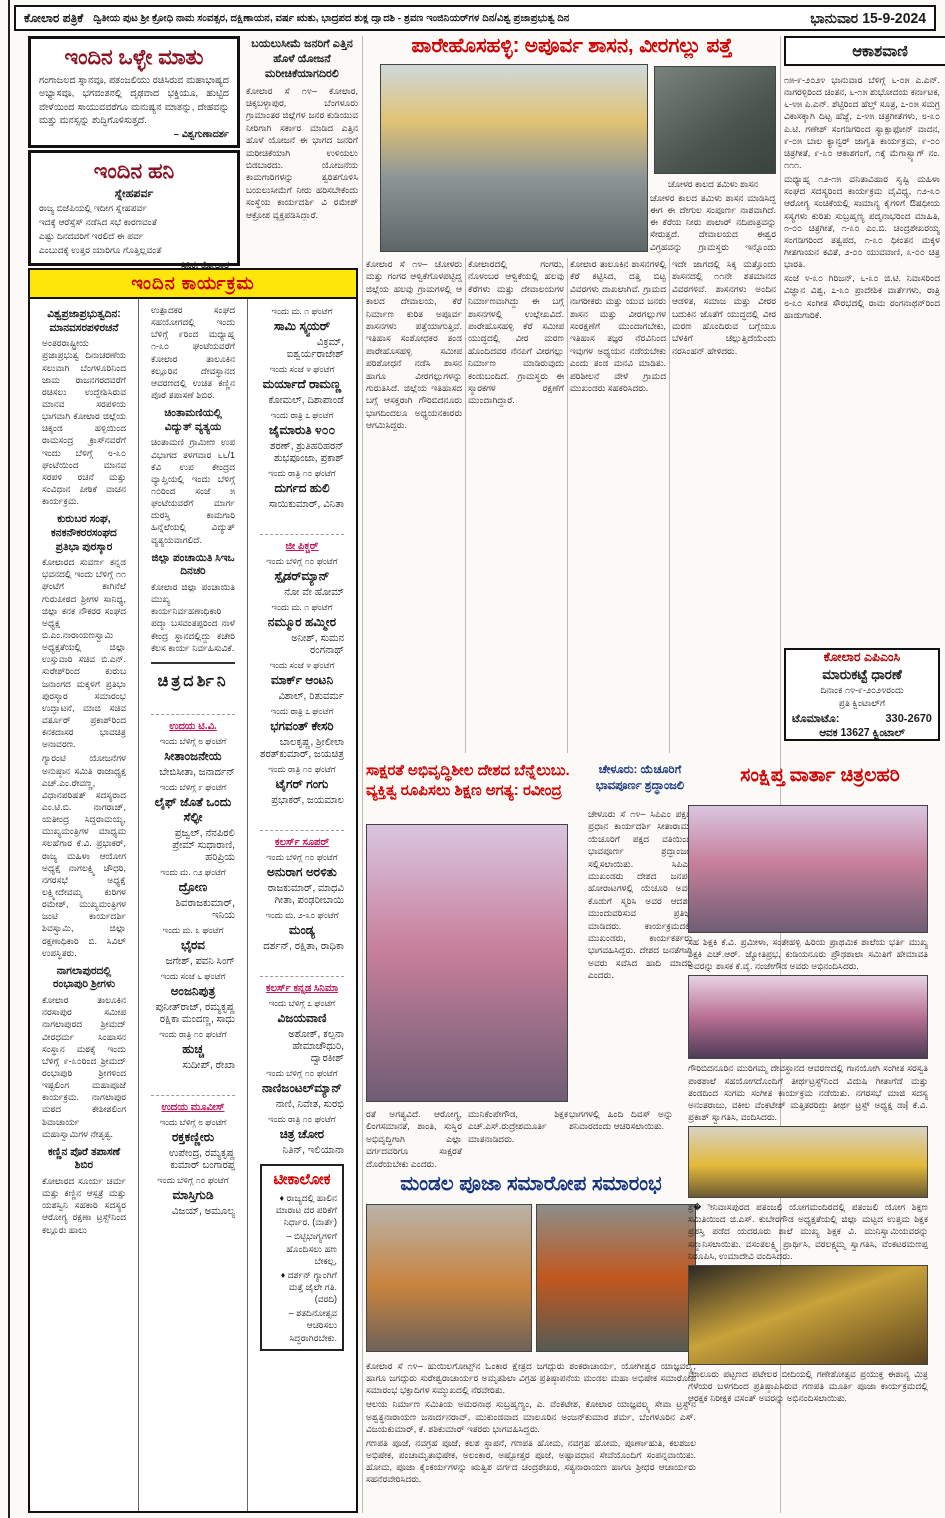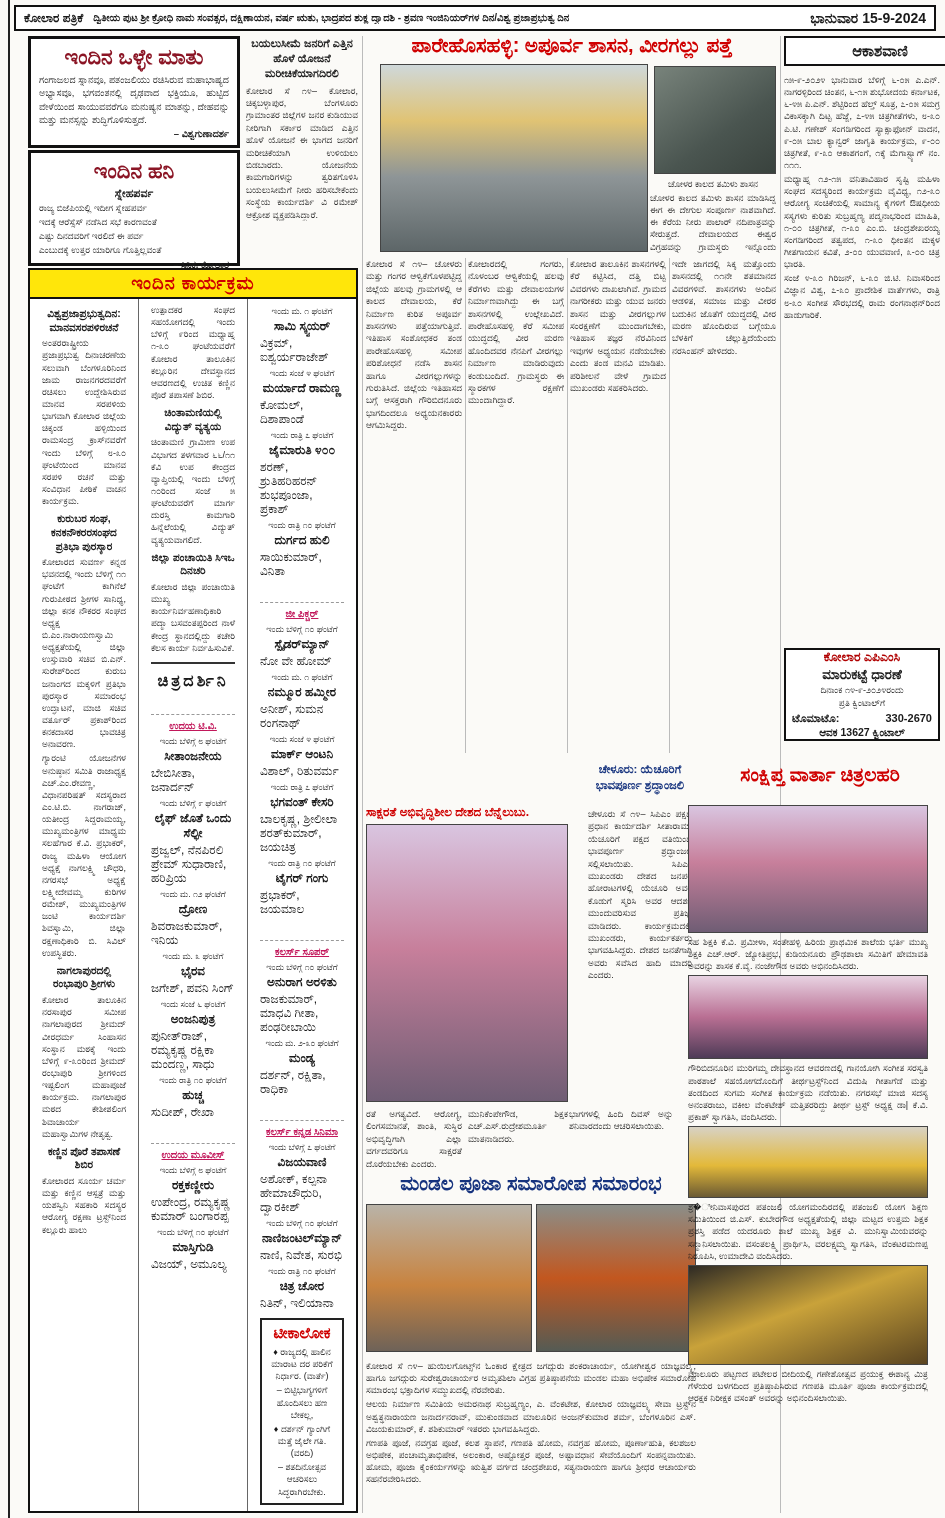--- a/index.html
+++ b/index.html
@@ -30,29 +30,29 @@
   .pcol+.pcol{border-left:1px solid #666}
   .blk{margin:2px 0}
   .blk.text{font-size:9px;text-align:justify;line-height:1.35}
   .blk.subhead{font-weight:bold;text-align:center;font-size:10.5px;line-height:1.3;margin:5px 0 3px}
   .blk.bigsub{font-weight:bold;text-align:center;font-size:16px;letter-spacing:3px;margin:8px 0 4px;
               border-top:2px solid #333;padding-top:8px}
   .blk.channel{color:#c2185b;font-weight:bold;text-align:center;text-decoration:underline;
                font-size:10px;margin:24px 0 3px;border-top:1px dashed #999;padding-top:5px}
   .blk.time{text-align:center;font-size:8.5px;margin-top:4px}
   .blk.movie{font-weight:bold;text-align:center;font-size:12px;line-height:1.25}
-  .blk.cast{text-align:left;font-size:12px}
+  .blk.cast{text-align:right;font-size:10px}
   .tkbox{border:2px solid #222;margin-top:8px;padding:3px 5px}
   .tkbox .tk-title{color:#cf0000;font-weight:bold;text-align:center;font-size:15px;margin:1px 0 4px}
-  .tkbox .blk.text{text-align:center}
+  .tkbox .blk.text{text-align:right}
   
   .head-red{color:#cf0000;font-weight:bold}
   .head-blue{color:#16337e;font-weight:bold}
   .main-headline{left:366px;top:34px;width:412px;font-size:20px;text-align:center}
-  .sak-headline{left:366px;top:804px;width:212px;font-size:12px;line-height:1.35;text-align:left}
+  .sak-headline{left:366px;top:760px;width:212px;font-size:15px;line-height:1.35;text-align:left}
   .cheluru-head{left:588px;top:762px;width:104px;font-size:11.5px;line-height:1.35;text-align:center}
   .mandala-head{left:366px;top:1172px;width:330px;font-size:20px;text-align:center}
   .sank-head{left:700px;top:764px;width:240px;font-size:19px;text-align:center}
   
   .coltext{font-size:9px;text-align:justify;line-height:1.38;overflow:hidden}
   .vline{position:absolute;width:1px;background:#bbb}
   
   .ph{border:1px solid #444;box-sizing:border-box;background:
       linear-gradient(180deg,#c3ccd1 0%,#a7b2b6 45%,#7e8a8b 100%)}
   .ph.crowd{background:linear-gradient(180deg,#cfd8da 0%,#e0c374 30%,#8e9597 60%,#5d6668 100%)}
@@ -127,21 +127,21 @@
         <div class="blk text">ಕೋಲಾರದ ಸುವರ್ಣ ಕನ್ನಡ ಭವನದಲ್ಲಿ ಇಂದು ಬೆಳಿಗ್ಗೆ ೧೧ ಘಂಟೆಗೆ ಕಾಗಿನೆಲೆ ಗುರುಪೀಠದ ಶ್ರೀಗಳ ಸಾನಿಧ್ಯ, ಜಿಲ್ಲಾ ಕನಕ ನೌಕರರ ಸಂಘದ ಅಧ್ಯಕ್ಷ ಬಿ.ಎಂ.ನಾರಾಯಣಸ್ವಾಮಿ ಅಧ್ಯಕ್ಷತೆಯಲ್ಲಿ ಜಿಲ್ಲಾ ಉಸ್ತುವಾರಿ ಸಚಿವ ಬಿ.ಎನ್. ಸುರೇಶ್‌ರಿಂದ ಕುರುಬ ಜನಾಂಗದ ಮಕ್ಕಳಿಗೆ ಪ್ರತಿಭಾ ಪುರಸ್ಕಾರ ಸಮಾರಂಭ ಉದ್ಘಾಟನೆ, ಮಾಜಿ ಸಚಿವ ವರ್ತೂರ್ ಪ್ರಕಾಶ್‌ರಿಂದ ಕನಕದಾಸರ ಭಾವಚಿತ್ರ ಅನಾವರಣ.</div>
         <div class="blk text">ಗ್ಯಾರಂಟಿ ಯೋಜನೆಗಳ ಅನುಷ್ಠಾನ ಸಮಿತಿ ರಾಜಾಧ್ಯಕ್ಷ ಎಚ್.ಎಂ.ರೇವಣ್ಣ, ವಿಧಾನಪರಿಷತ್ ಸದಸ್ಯರಾದ ಎಂ.ಟಿ.ಬಿ. ನಾಗರಾಜ್, ಯತೀಂದ್ರ ಸಿದ್ದರಾಮಯ್ಯ, ಮುಖ್ಯಮಂತ್ರಿಗಳ ಮಾಧ್ಯಮ ಸಲಹೆಗಾರ ಕೆ.ವಿ. ಪ್ರಭಾಕರ್, ರಾಜ್ಯ ಮಹಿಳಾ ಆಯೋಗ ಅಧ್ಯಕ್ಷೆ ನಾಗಲಕ್ಷ್ಮಿ ಚೌಧರಿ, ನಗರಸಭೆ ಅಧ್ಯಕ್ಷೆ ಲಕ್ಷ್ಮೀದೇವಮ್ಮ ಕುರಿಗಳ ರಮೇಶ್, ಮುಖ್ಯಮಂತ್ರಿಗಳ ಜಂಟಿ ಕಾರ್ಯದರ್ಶಿ ಶಿವಸ್ವಾಮಿ, ಜಿಲ್ಲಾ ರಕ್ಷಣಾಧಿಕಾರಿ ಬಿ. ಸಿವಿಲ್ ಉಪಸ್ಥಿತರು.</div>
         <div class="blk subhead">ನಾಗಲಾಪುರದಲ್ಲಿ ರಂಭಾಪುರಿ ಶ್ರೀಗಳು</div>
         <div class="blk text">ಕೋಲಾರ ತಾಲೂಕಿನ ನರಸಾಪುರ ಸಮೀಪ ನಾಗಲಾಪುರದ ಶ್ರೀಮದ್ ವೀರಧರ್ಮ ಸಿಂಹಾಸನ ಸಂಸ್ಥಾನ ಮಠಕ್ಕೆ ಇಂದು ಬೆಳಿಗ್ಗೆ ೯-೩೦ರಿಂದ ಶ್ರೀಮದ್ ರಂಭಾಪುರಿ ಶ್ರೀಗಳಿಂದ ಇಷ್ಟಲಿಂಗ ಮಹಾಪೂಜೆ ಕಾರ್ಯಕ್ರಮ. ನಾಗಲಾಪುರ ಮಠದ ಕೇಶೀಶಲಿಂಗ ಶಿವಾಚಾರ್ಯ ಮಹಾಸ್ವಾಮಿಗಳ ನೇತೃತ್ವ.</div>
         <div class="blk subhead">ಕಣ್ಣಿನ ಪೊರೆ ತಪಾಸಣೆ ಶಿಬಿರ</div>
         <div class="blk text">ಕೋಲಾರದ ಸೂರ್ಯ ಚರ್ಮ ಮತ್ತು ಕಣ್ಣಿನ ಆಸ್ಪತ್ರೆ ಮತ್ತು ಯಶಸ್ವಿನಿ ಸಹಕಾರಿ ಸದಸ್ಯರ ಆರೋಗ್ಯ ರಕ್ಷಣಾ ಟ್ರಸ್ಟ್‌ನಿಂದ ಕಲ್ಲೂರು ಹಾಲು</div>
       </div>
     <div class="pcol">
         <div class="blk text">ಉತ್ಪಾದಕರ ಸಂಘದ ಸಹಯೋಗದಲ್ಲಿ ಇಂದು ಬೆಳಿಗ್ಗೆ ೯ರಿಂದ ಮಧ್ಯಾಹ್ನ ೧-೩೦ ಘಂಟೆಯವರೆಗೆ ಕೋಲಾರ ತಾಲೂಕಿನ ಕಲ್ಲೂರಿನ ದೇವಸ್ಥಾನದ ಆವರಣದಲ್ಲಿ ಉಚಿತ ಕಣ್ಣಿನ ಪೊರೆ ತಪಾಸಣೆ ಶಿಬಿರ.</div>
         <div class="blk subhead">ಚಿಂತಾಮಣಿಯಲ್ಲಿ ವಿದ್ಯುತ್ ವ್ಯತ್ಯಯ</div>
-        <div class="blk text">ಚಿಂತಾಮಣಿ ಗ್ರಾಮೀಣ ಉಪ ವಿಭಾಗದ ತಳಗವಾರ ೬೬/೧೧ ಕೆವಿ ಉಪ ಕೇಂದ್ರದ ವ್ಯಾಪ್ತಿಯಲ್ಲಿ ಇಂದು ಬೆಳಿಗ್ಗೆ ೧೦ರಿಂದ ಸಂಜೆ ೫ ಘಂಟೆಯವರೆಗೆ ಮಾರ್ಗ ದುರಸ್ತಿ ಕಾಮಗಾರಿ ಹಿನ್ನೆಲೆಯಲ್ಲಿ ವಿದ್ಯುತ್ ವ್ಯತ್ಯಯವಾಗಲಿದೆ.</div>
+        <div class="blk text">ಚಿಂತಾಮಣಿ ಗ್ರಾಮೀಣ ಉಪ ವಿಭಾಗದ ತಳಗವಾರ ೬೬/1 ಕೆವಿ ಉಪ ಕೇಂದ್ರದ ವ್ಯಾಪ್ತಿಯಲ್ಲಿ ಇಂದು ಬೆಳಿಗ್ಗೆ ೧೦ರಿಂದ ಸಂಜೆ ೫ ಘಂಟೆಯವರೆಗೆ ಮಾರ್ಗ ದುರಸ್ತಿ ಕಾಮಗಾರಿ ಹಿನ್ನೆಲೆಯಲ್ಲಿ ವಿದ್ಯುತ್ ವ್ಯತ್ಯಯವಾಗಲಿದೆ.</div>
         <div class="blk subhead">ಜಿಲ್ಲಾ ಪಂಚಾಯಿತಿ ಸಿಇಒ ದಿನಚರಿ</div>
         <div class="blk text">ಕೋಲಾರ ಜಿಲ್ಲಾ ಪಂಚಾಯಿತಿ ಮುಖ್ಯ ಕಾರ್ಯನಿರ್ವಹಣಾಧಿಕಾರಿ ಪದ್ಮಾ ಬಸವಂತಪ್ಪರಿಂದ ನಾಳೆ ಕೇಂದ್ರ ಸ್ಥಾನದಲ್ಲಿದ್ದು ಕಚೇರಿ ಕೆಲಸ ಕಾರ್ಯ ನಿರ್ವಹಿಸುವಿಕೆ.</div>
         <div class="blk bigsub">ಚಿತ್ರದರ್ಶಿನಿ</div>
         <div class="blk channel">ಉದಯ ಟಿ.ವಿ.</div>
         <div class="blk time">ಇಂದು ಬೆಳಿಗ್ಗೆ ೮ ಘಂಟೆಗೆ</div>
         <div class="blk movie">ಸೀತಾಂಜನೇಯ</div>
         <div class="blk cast">ಬೇಬಿಸೀತಾ, ಜನಾರ್ದನ್</div>
         <div class="blk time">ಇಂದು ಬೆಳಿಗ್ಗೆ ೯ ಘಂಟೆಗೆ</div>
         <div class="blk movie">ಲೈಫ್ ಜೊತೆ ಒಂದು ಸೆಲ್ಫೀ</div>
         <div class="blk cast">ಪ್ರಜ್ವಲ್, ನೆನಪಿರಲಿ ಪ್ರೇಮ್ ಸುಧಾರಾಣಿ, ಹರಿಪ್ರಿಯ</div>

